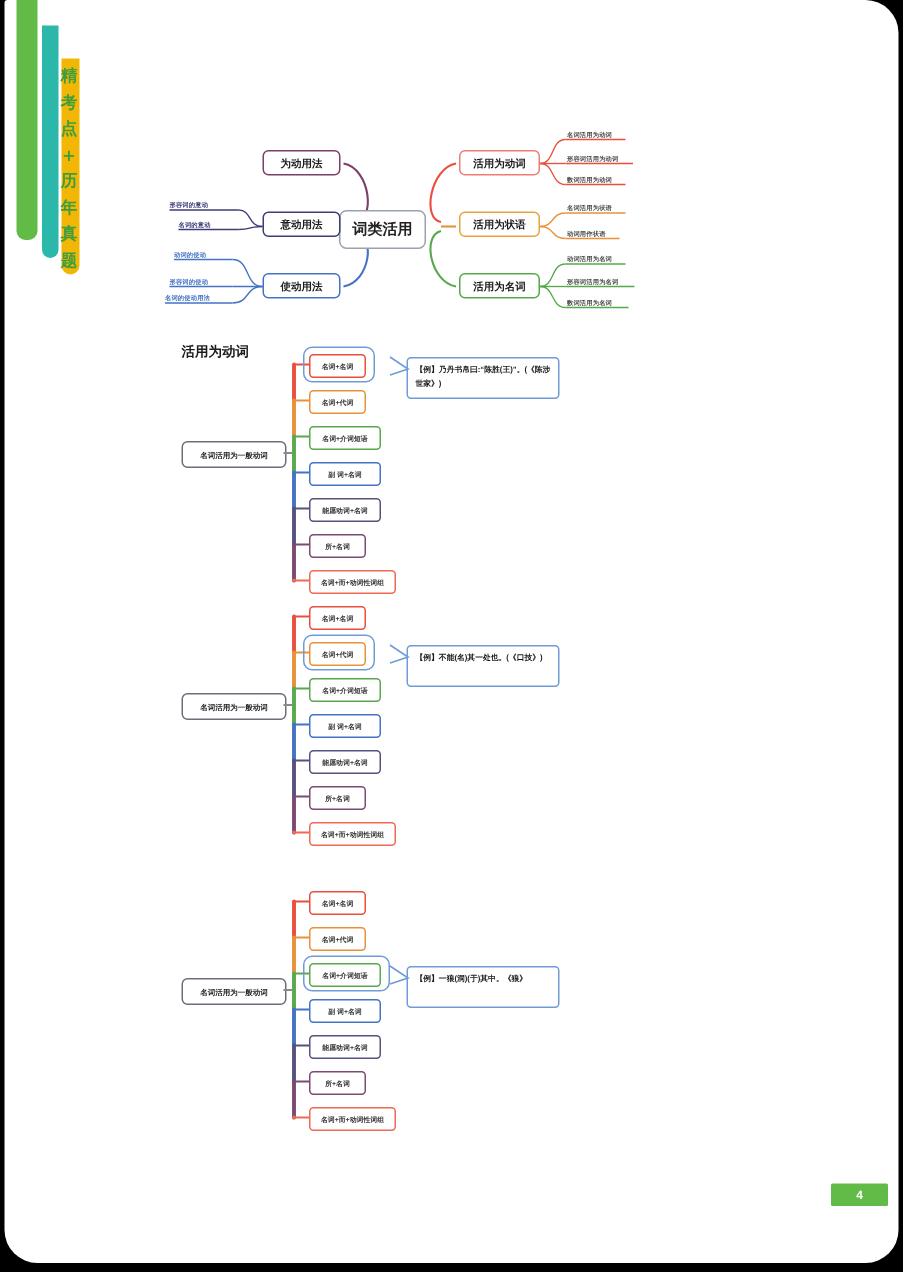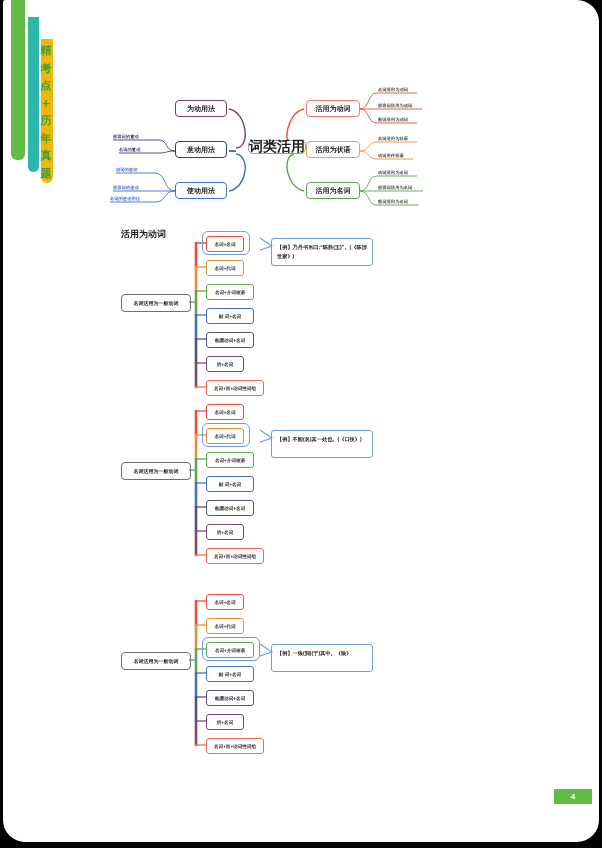--- a/index.html
+++ b/index.html
@@ -23,21 +23,21 @@
 
   
   .node{position:absolute;box-sizing:border-box;background:#fff;
         border:1px solid #888;border-radius:4px;
         display:flex;align-items:center;justify-content:center;
         white-space:nowrap;font-weight:700;}
   .leaf{position:absolute;white-space:nowrap;color:#4a4a4a;
         font-size:4.2px;font-weight:700;letter-spacing:.1px;}
 
   
-  #m1-center{left:245px;top:140px;width:58px;height:14px;font-size:14px;
+  #m1-center{left:223px;top:140px;width:58px;height:26px;font-size:10px;
              border:1.3px solid #9aa3ad;color:#222;border-radius:5px;}
 
   .m1-main{height:17px;font-size:7px;border-width:1.2px;border-radius:4px;color:#1c1c1c;}
   #m1-weidong{left:172px;top:100px;width:52px;border-color:#7b3f6b;}
   #m1-yidong {left:172px;top:141px;width:52px;border-color:#3c3c78;}
   #m1-shidong{left:172px;top:182px;width:52px;border-color:#4472c4;}
   #m1-r-verb {left:303px;top:100px;width:54px;border-color:#ed7d74;}
   #m1-r-adv  {left:303px;top:141px;width:54px;border-color:#e8a33d;}
   #m1-r-noun {left:303px;top:182px;width:54px;border-color:#56a84b;}
 

